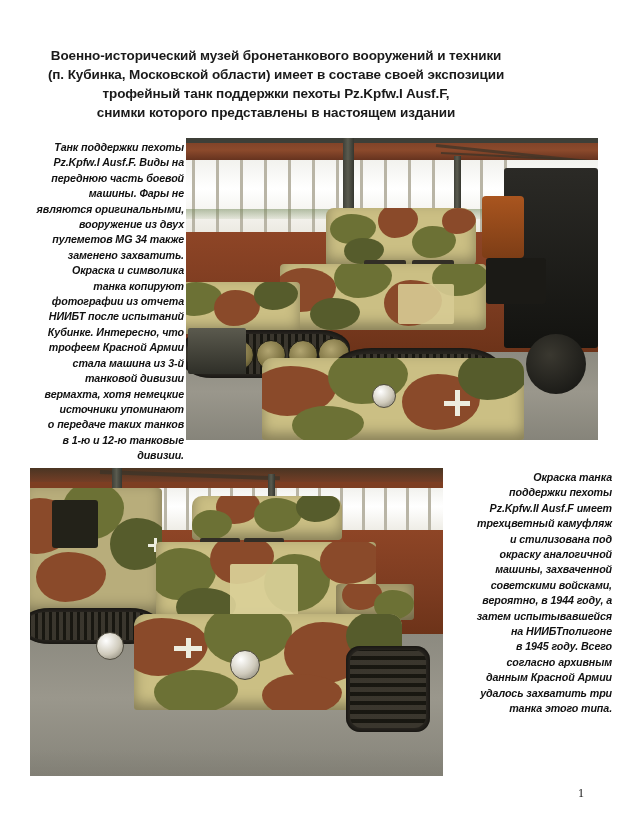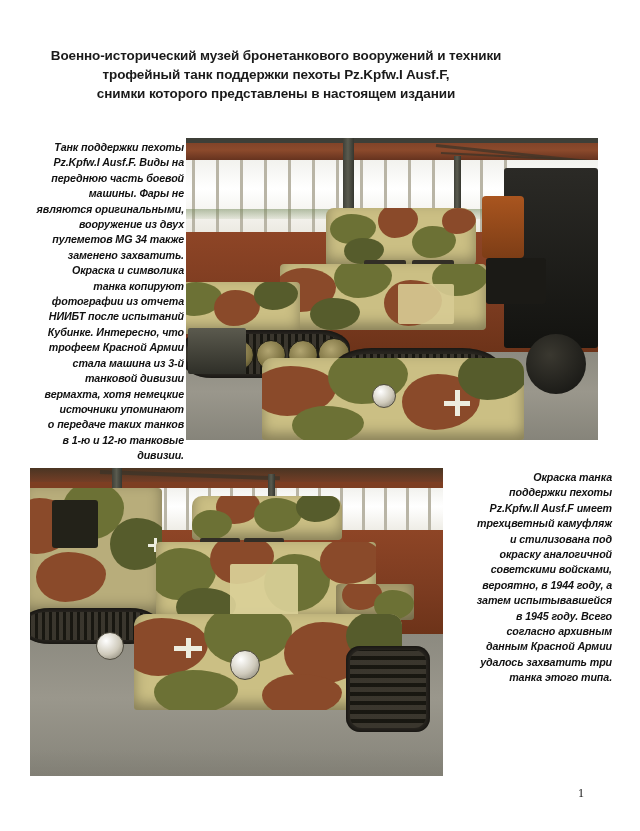--- a/index.html
+++ b/index.html
@@ -189,20 +189,21 @@
     font-family: "Liberation Serif", serif;
     font-size: 12px;
     color: #111;
   }
 </style>
 </head>
 <body>
 
 <div id="title-block">
   <span class="tline">Военно-исторический музей бронетанкового вооружений и техники</span>
+  <span class="tline">(п. Кубинка, Московской области) имеет в составе своей экспозиции</span>
   <span class="tline">трофейный танк поддержки пехоты Pz.Kpfw.I Ausf.F,</span>
   <span class="tline">снимки которого представлены в настоящем издании</span>
 </div>
 
 <div class="caption" id="caption-left">
   <span class="cline">Танк поддержки пехоты</span>
   <span class="cline">Pz.Kpfw.I Ausf.F. Виды на</span>
   <span class="cline">переднюю часть боевой</span>
   <span class="cline">машины. Фары не</span>
   <span class="cline">являются оригинальными,</span>
@@ -224,23 +225,25 @@
   <span class="cline">дивизии.</span>
 </div>
 
 <div class="caption" id="caption-right">
   <span class="cline">Окраска танка</span>
   <span class="cline">поддержки пехоты</span>
   <span class="cline">Pz.Kpfw.II Ausf.F имеет</span>
   <span class="cline">трехцветный камуфляж</span>
   <span class="cline">и стилизована под</span>
   <span class="cline">окраску аналогичной</span>
+  <span class="cline">машины, захваченной</span>
   <span class="cline">советскими войсками,</span>
   <span class="cline">вероятно, в 1944 году, а</span>
   <span class="cline">затем испытывавшейся</span>
+  <span class="cline">на НИИБТполигоне</span>
   <span class="cline">в 1945 году. Всего</span>
   <span class="cline">согласно архивным</span>
   <span class="cline">данным Красной Армии</span>
   <span class="cline">удалось захватить три</span>
   <span class="cline">танка этого типа.</span>
 </div>
 
 <div class="photo" id="photo-top">
   <div class="scene">
 

